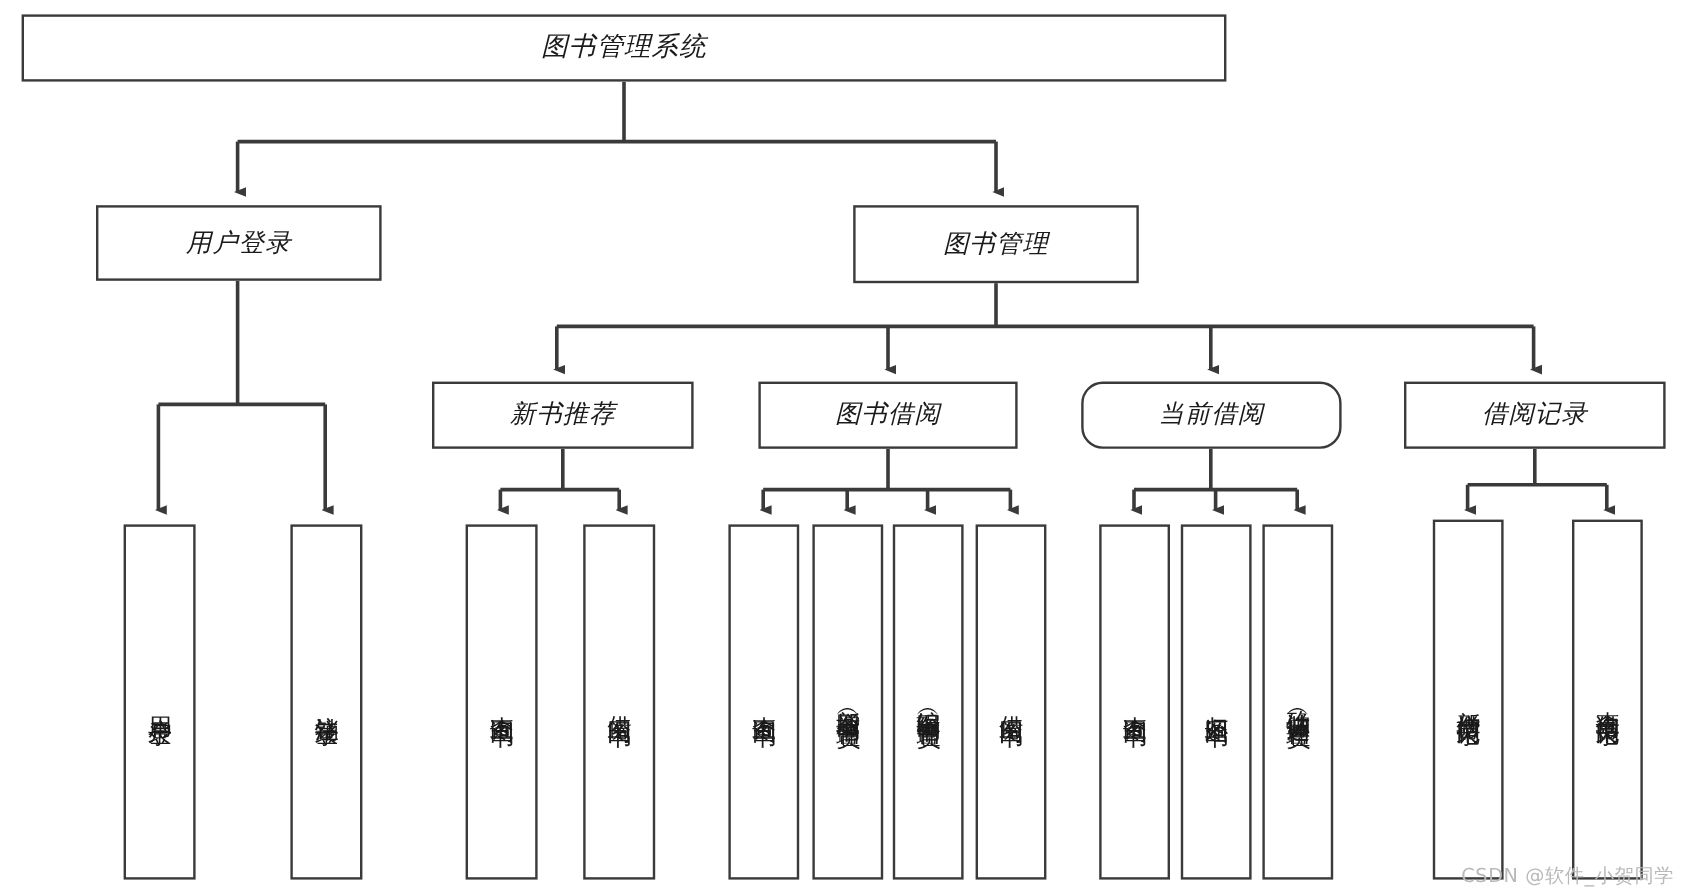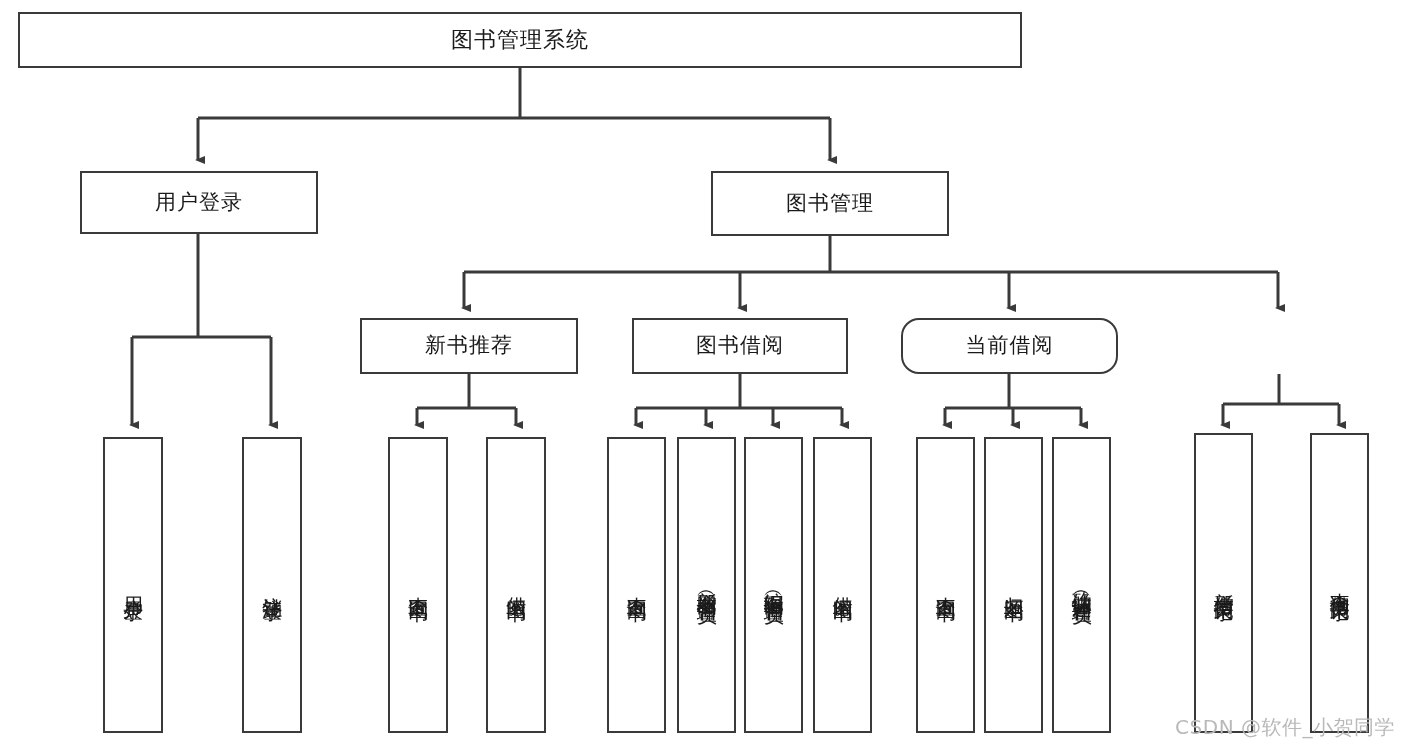--- a/index.html
+++ b/index.html
@@ -27,20 +27,21 @@
     border:2px solid #3a3a3a;
     display:flex;
     align-items:center;
     justify-content:center;
     color:#1a1a1a;
   }
   .node.h{
     font-size:21px;
     letter-spacing:1px;
     line-height:1.1;
+    font-style:italic;
   }
   .node.root{
     font-size:22px;
   }
   .node.v{
     font-size:20px;
     letter-spacing:1px;
     align-items:center;
     justify-content:center;
     padding:6px 0;
@@ -50,21 +51,21 @@
     text-orientation:upright;
     white-space:nowrap;
     line-height:1.18;
     letter-spacing:2px;
     display:block;
   }
   .watermark{
     position:absolute;
     right:10px;
     bottom:6px;
-    font-size:20px;
+    font-size:16px;
     color:#b9b9b9;
     letter-spacing:0.5px;
     white-space:nowrap;
     z-index:5;
   }
 </style>
 </head>
 <body>
 
 <div id="stage">
@@ -124,20 +125,21 @@
   <div class="node h" style="left:80px; top:171px; width:238px; height:63px;">用户登录</div>
 
   <div class="node h" style="left:711px; top:171px; width:238px; height:65px;">图书管理</div>
 
   <div class="node h" style="left:360px; top:318px; width:218px; height:56px;">新书推荐</div>
 
   <div class="node h" style="left:632px; top:318px; width:216px; height:56px;">图书借阅</div>
 
   <div class="node h" style="left:901px; top:318px; width:217px; height:56px;border-radius:18px;">当前借阅</div>
 
+  <div class="node h" style="left:1170px; top:318px; width:218px; height:56px;">借阅记录</div>
 
   <div class="node v" style="left:103px; top:437px; width:60px; height:296px;">
     <span class="vtext">用户登录</span>
   </div>
   <div class="node v" style="left:242px; top:437px; width:60px; height:296px;">
     <span class="vtext">注销登录</span>
   </div>
 
   <div class="node v" style="left:388px; top:437px; width:60px; height:296px;">
     <span class="vtext">查询图书</span>

